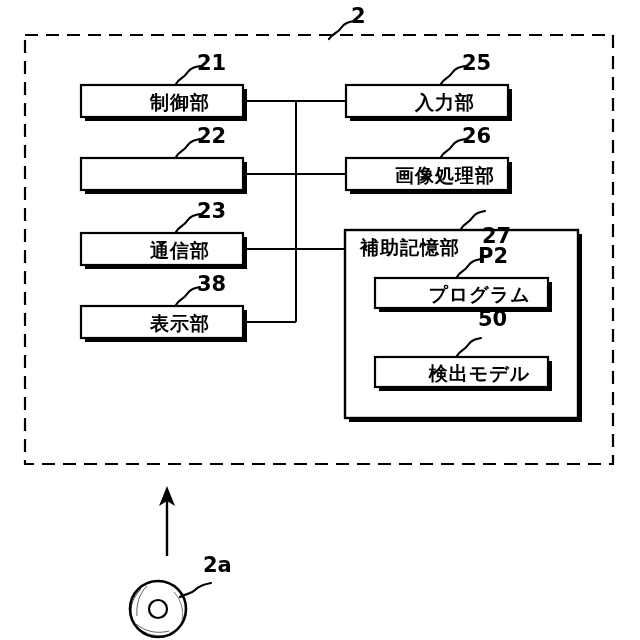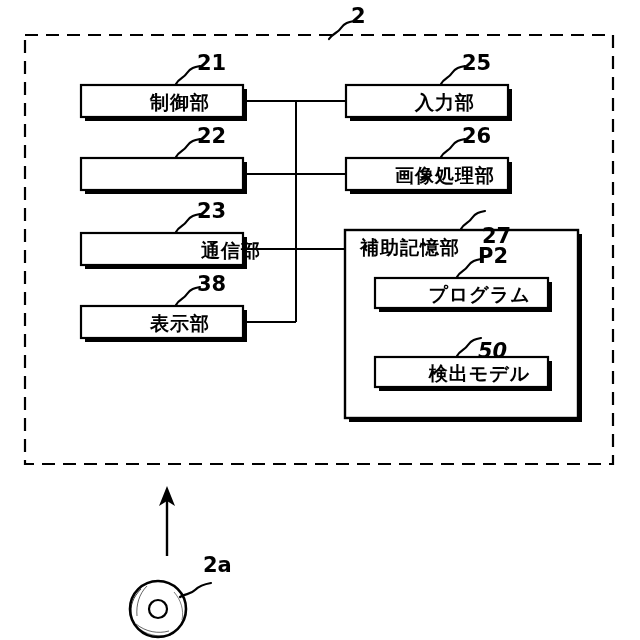--- a/index.html
+++ b/index.html
@@ -143,21 +143,21 @@
       <path d="M 141 630 C 150 636 161 637 171 635" fill="none" stroke="#000000" stroke-width="1" opacity="0.5"></path>
       <path d="M 174 592 C 181 600 184 610 182 620" fill="none" stroke="#000000" stroke-width="1" opacity="0.5"></path>
     </g>
     <path d="M 180 597 C 186 593 190 595 195 590 C 200 585 205 584 211 583" fill="none" stroke="#000000" stroke-width="2.2" stroke-linecap="round"></path>
 
   </svg>
 
   <div class="label-jp box-text" style="left:81px; top:93px; width:162px;">制御部</div>
 
 
-  <div class="label-jp box-text" style="left:81px; top:241px; width:162px;text-align:right;">通信部</div>
+  <div class="label-jp box-text" style="left:81px; top:241px; width:162px;">通信部</div>
 
   <div class="label-jp box-text" style="left:81px; top:314px; width:162px;">表示部</div>
 
   <div class="label-jp box-text" style="left:346px; top:93px; width:162px;">入力部</div>
 
   <div class="label-jp box-text" style="left:346px; top:166px; width:162px;">画像処理部</div>
 
   <div class="label-jp" style="left:360px; top:238px;">補助記憶部</div>
 
   <div class="label-jp box-text" style="left:375px; top:285px; width:173px;">プログラム</div>
@@ -175,17 +175,17 @@
   <div class="ref-num" style="left:197px; top:274px;">38</div>
 
   <div class="ref-num" style="left:462px; top:53px;">25</div>
 
   <div class="ref-num" style="left:462px; top:126px;">26</div>
 
   <div class="ref-num" style="left:482px; top:198px;margin-top:28px;">27</div>
 
   <div class="ref-num" style="left:478px; top:246px;">P2</div>
 
-  <div class="ref-num" style="left:478px; top:341px;font-style:italic;">50</div>
+  <div class="ref-num" style="left:478px; top:309px;">50</div>
 
   <div class="ref-num" style="left:203px; top:555px;">2a</div>
 
 </div>
 
 </body></html>

